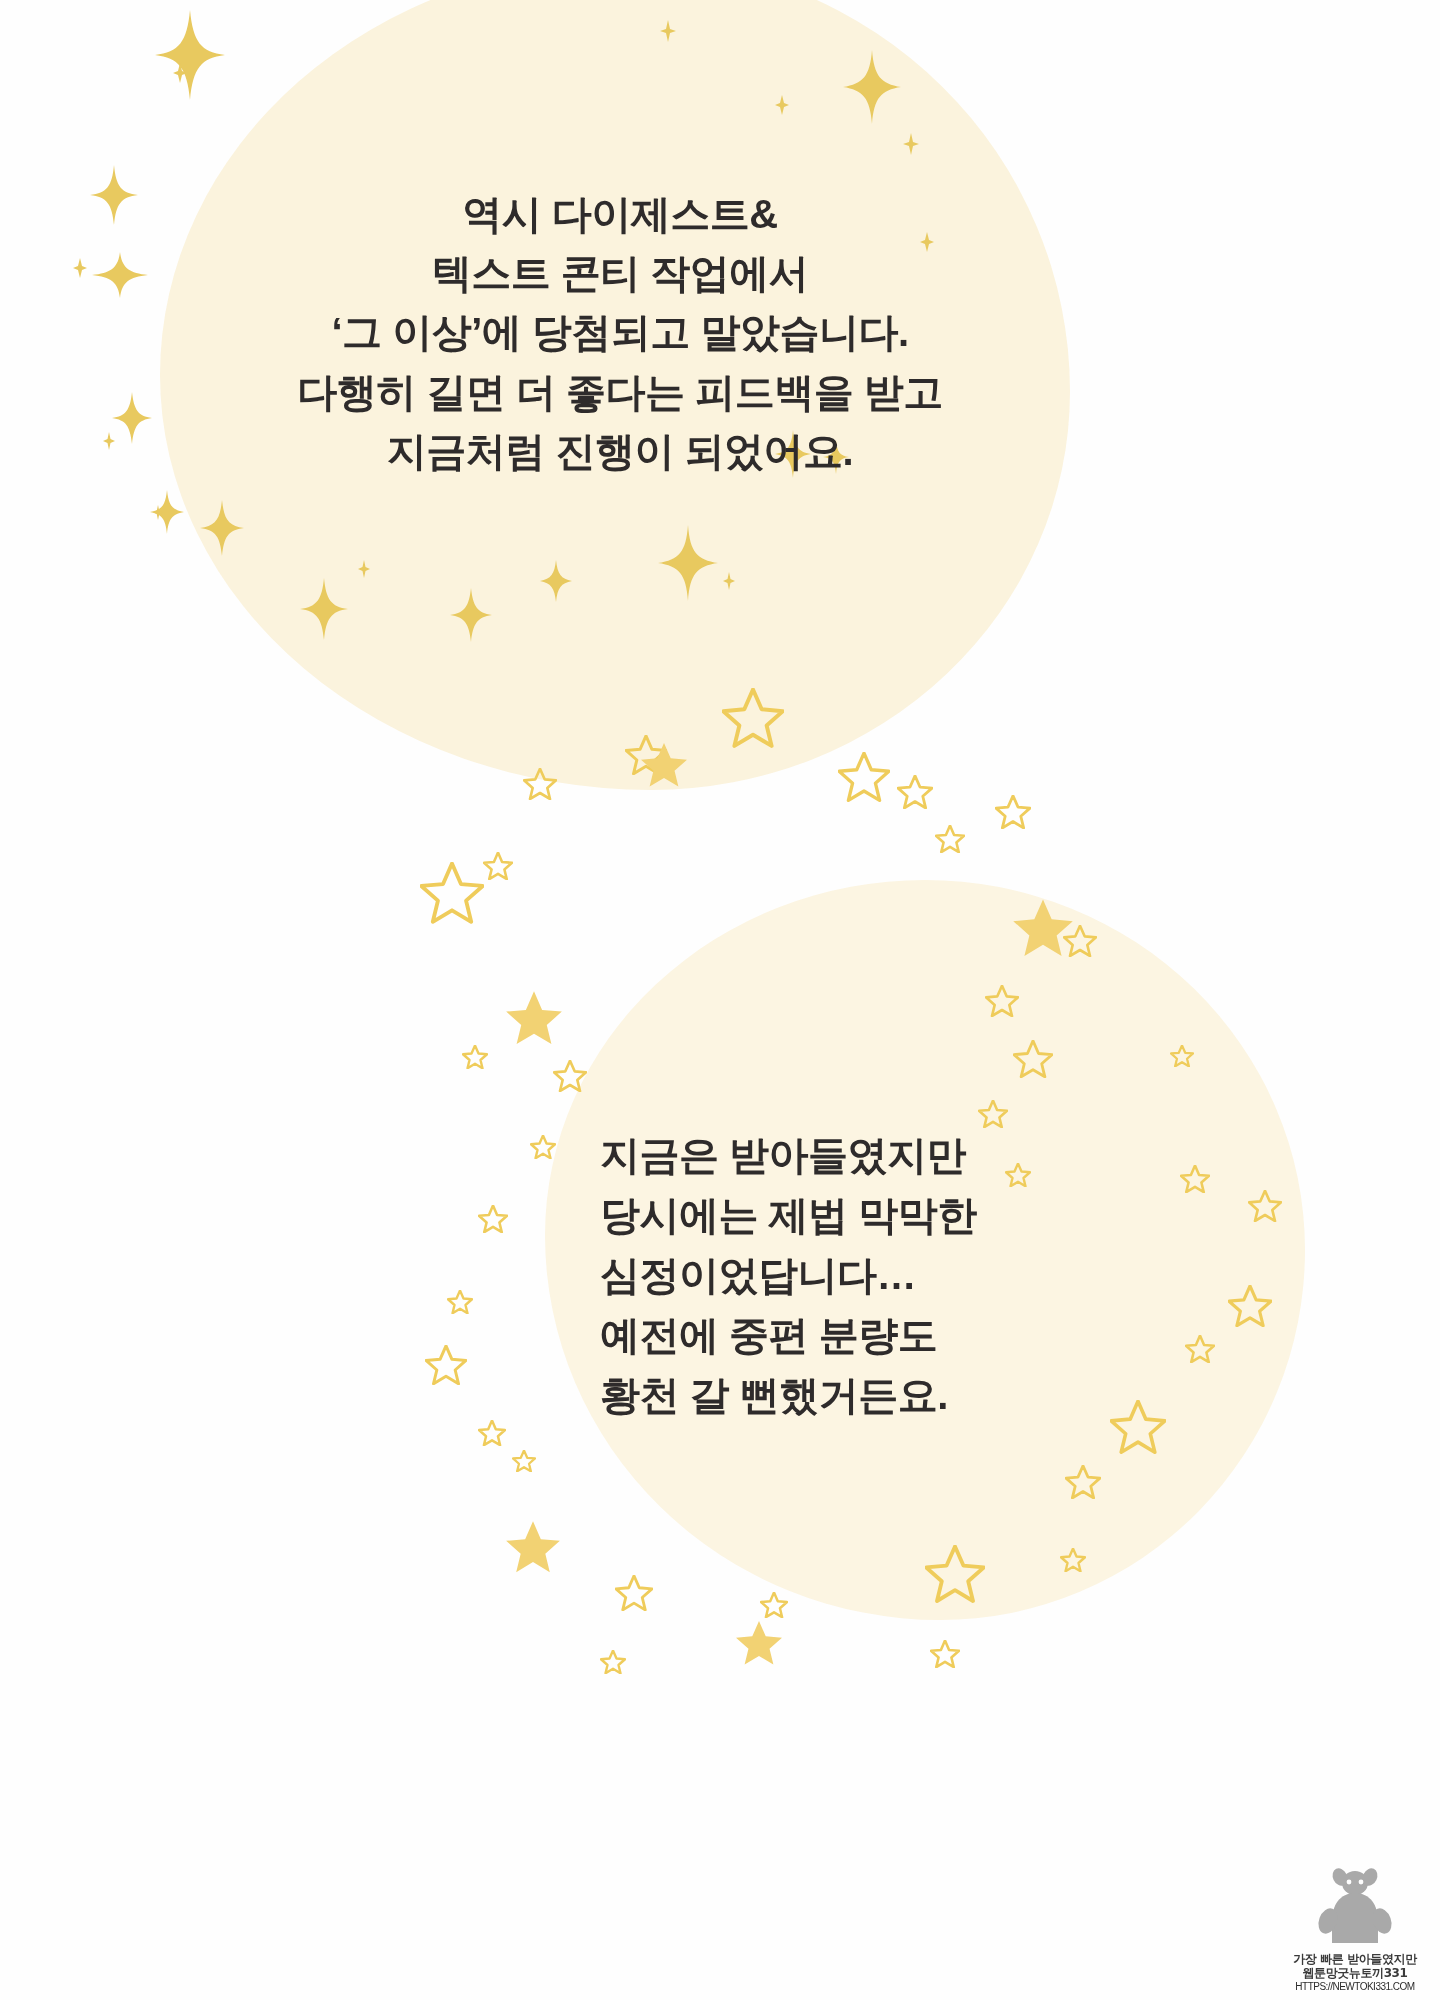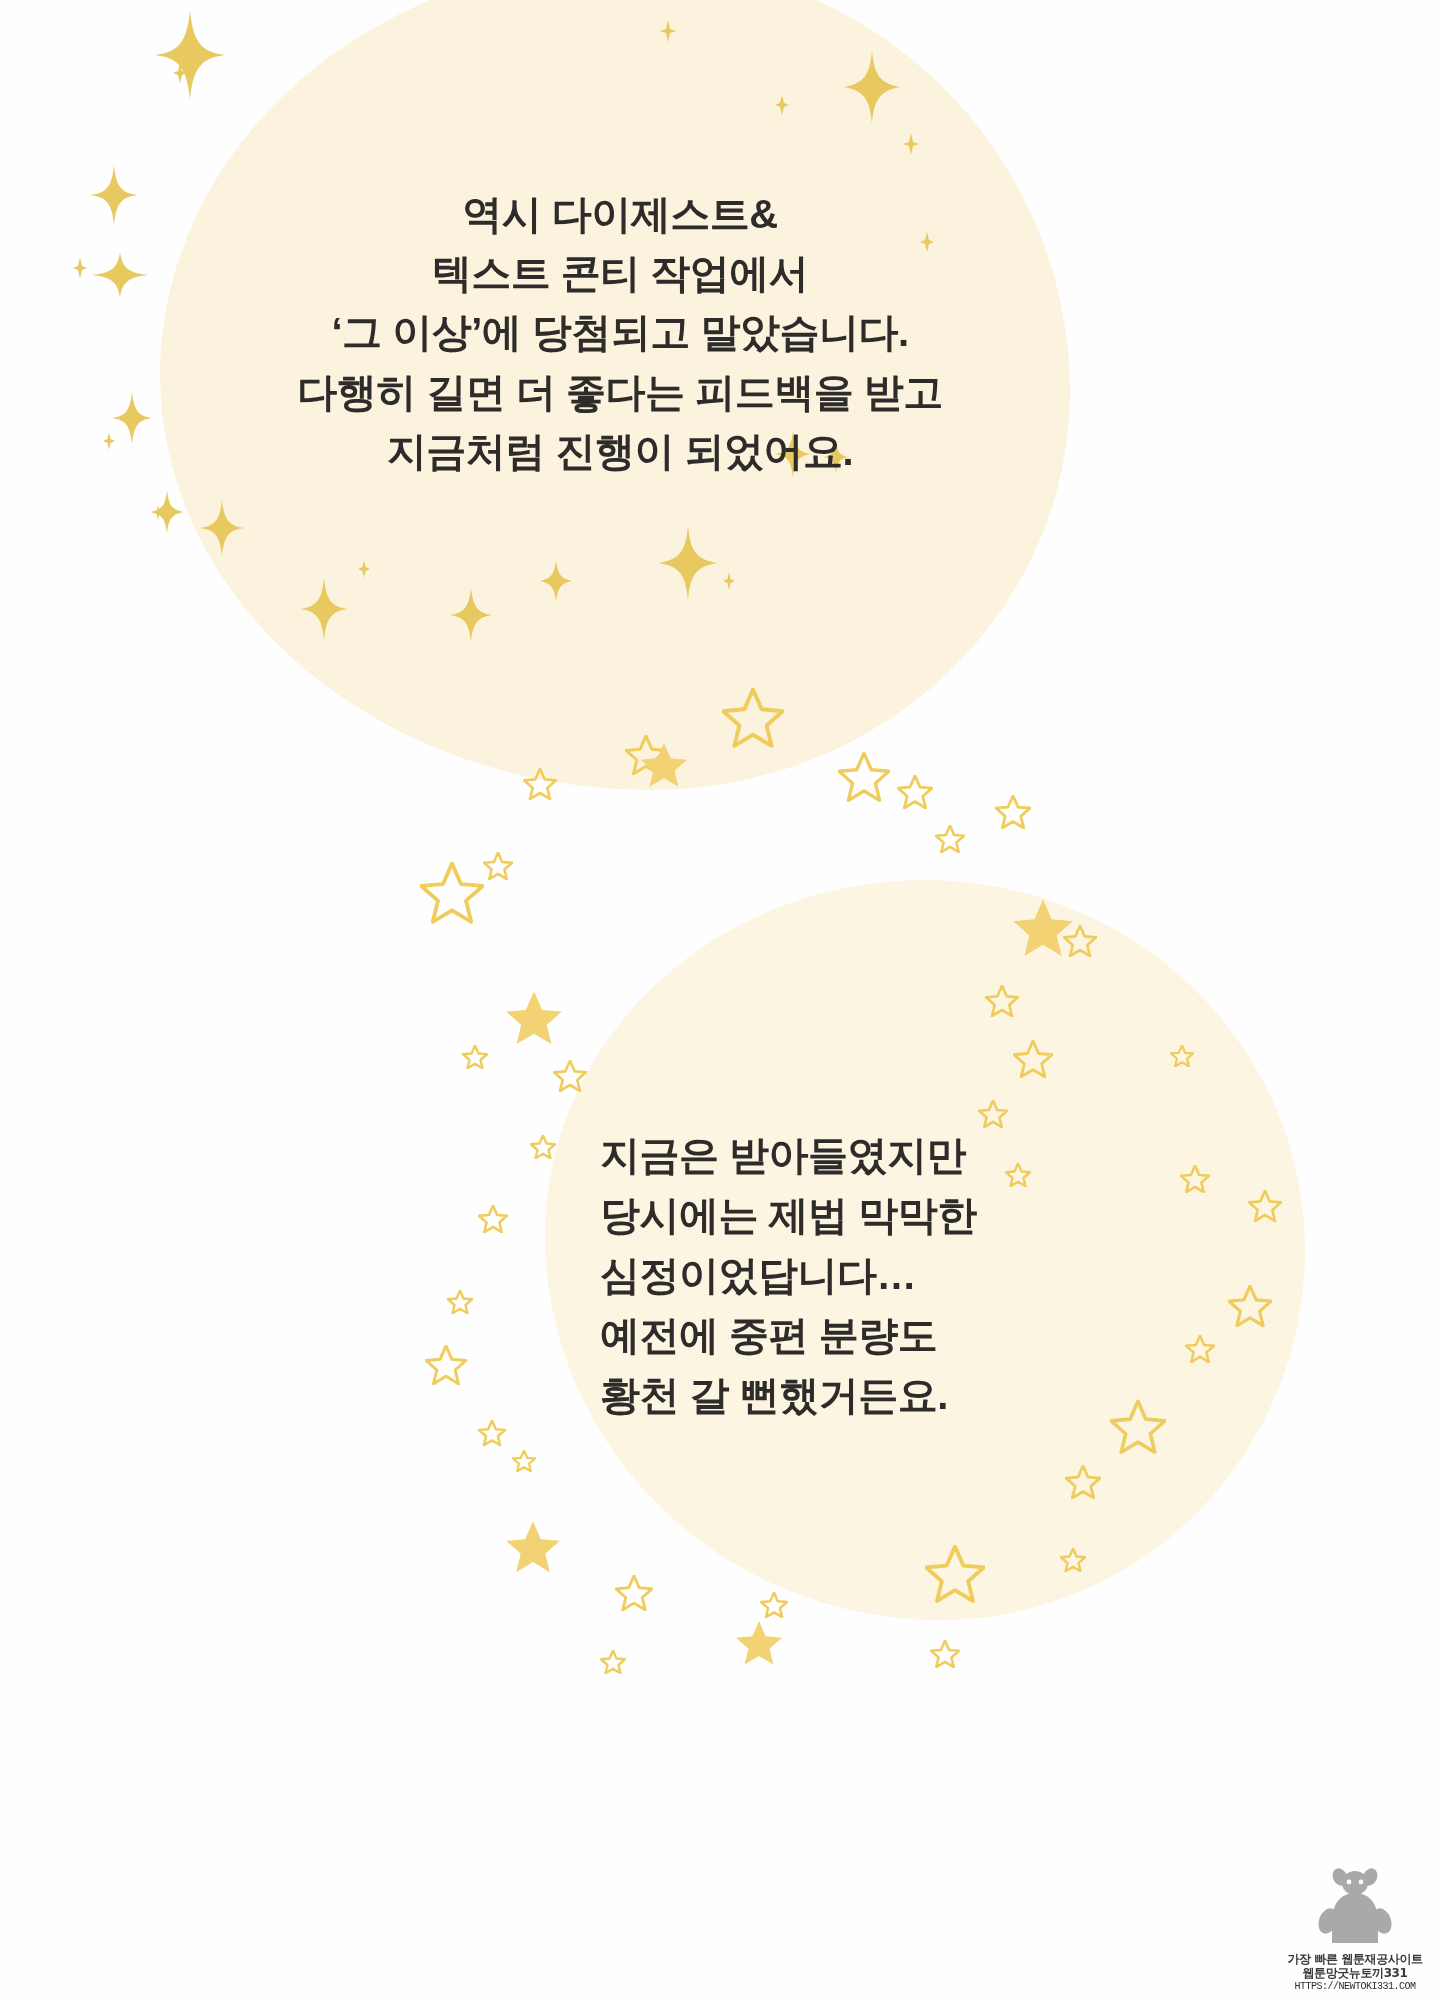--- a/index.html
+++ b/index.html
@@ -95,21 +95,21 @@
   .wm-line {
     font-family: "DejaVu Sans", sans-serif;
     font-size: 12px;
     line-height: 1.15;
     font-weight: 700;
     color: #3a3a3a;
     letter-spacing: -0.4px;
     white-space: nowrap;
   }
   .wm-url {
-    font-family: Liberation Mono, monospace;
+    font-family: Liberation Sans, sans-serif;
     font-size: 10px;
     color: #2b2b2b;
     letter-spacing: -0.5px;
     white-space: nowrap;
   }
 </style>
 </head>
 <body>
 
 <div class="page">
@@ -457,18 +457,18 @@
           <path d="M45 30 C30 30 22 42 22 58 L22 80 L68 80 L68 58 C68 42 60 30 45 30 Z"></path>
           <ellipse cx="18" cy="58" rx="9" ry="13" transform="rotate(20 18 58)"></ellipse>
           <ellipse cx="72" cy="58" rx="9" ry="13" transform="rotate(-20 72 58)"></ellipse>
         </g>
         <g fill="#ffffff">
           <circle cx="39" cy="19" r="2.4"></circle>
           <circle cx="51" cy="19" r="2.4"></circle>
         </g>
       </svg>
     </div>
-    <div class="wm-line"><span class="hl">가장 빠른 웹툰재공사이트</span></div>
+    <div class="wm-line"><span class="hl">가장 빠른 받아들였지만</span></div>
     <div class="wm-line"><span class="hl">웹툰망굿뉴토끼331</span></div>
     <div class="wm-url">HTTPS://NEWTOKI331.COM</div>
   </div>
 
 </div>
 
 </body></html>

